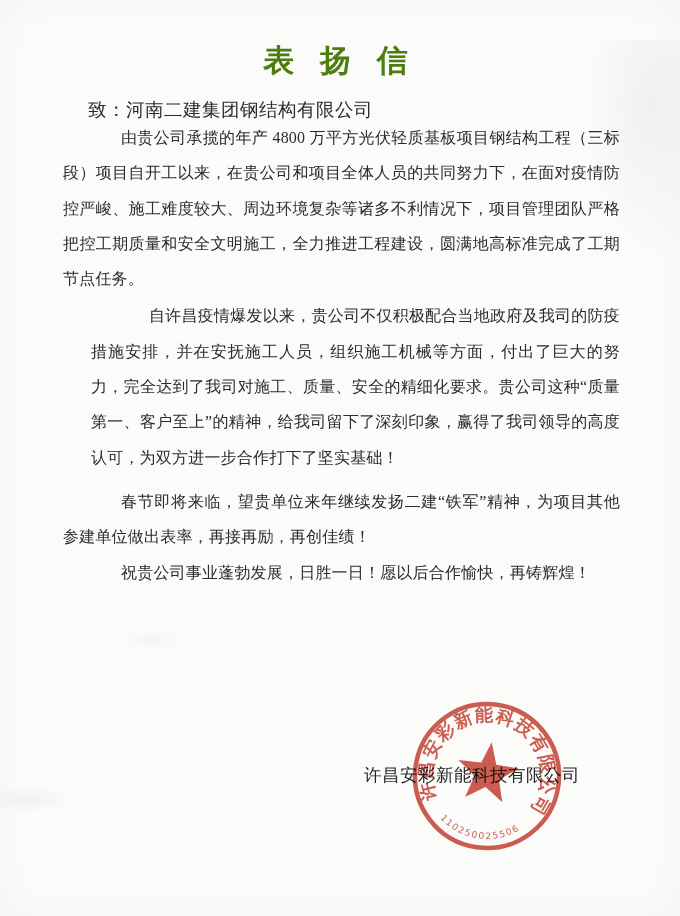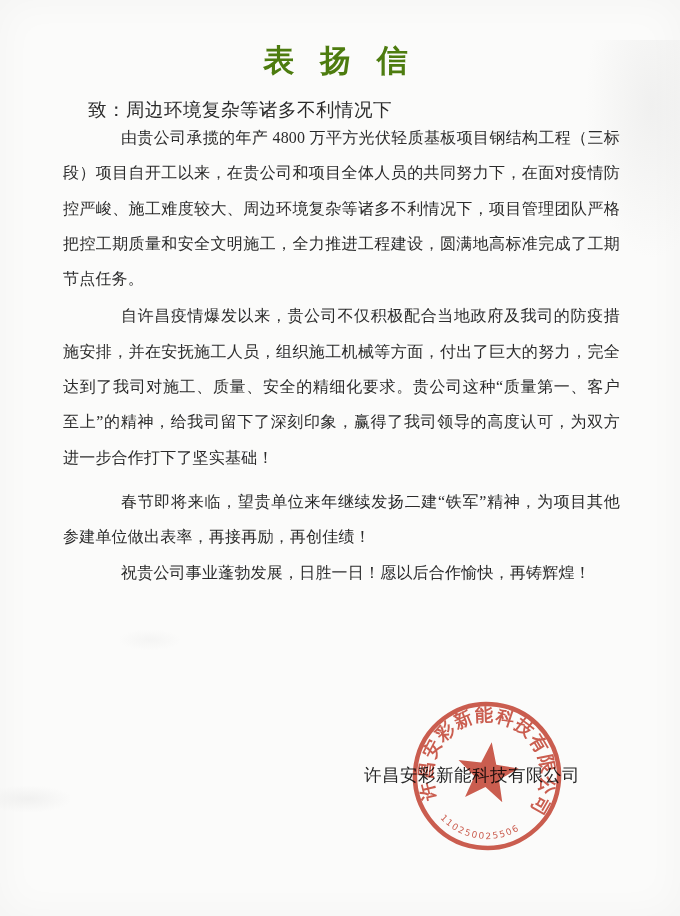--- a/index.html
+++ b/index.html
@@ -70,21 +70,21 @@
     width: 557px;
     font-size: 16px;
     line-height: 35.3px;
     text-align: justify;
     letter-spacing: 0.2px;
   }
   .letter-body p {
     margin: 0;
     text-indent: 58px;
   }
-  .letter-body p.p2 { margin-top: 2px; }
+  .letter-body p.p2 { margin-top: 2px; margin-left: 28px; }
   .letter-body p.p3 { margin-top: 9px; }
   .letter-body p.p4 { }
 
   .sig-company {
     position: absolute;
     top: 763px;
     left: 364px;
     font-size: 17.5px;
     letter-spacing: 0.5px;
     white-space: nowrap;
@@ -127,21 +127,21 @@
 <body>
 
 <div class="paper">
 
   <div class="smudge-tr"></div>
   <div class="smudge-bl"></div>
   <div class="smudge-mid"></div>
 
   <h1 class="title">表 扬 信</h1>
 
-  <div class="salutation">致：周边环境复杂等诸多不利情况下</div>
+  <div class="salutation">致：河南二建集团钢结构有限公司</div>
 
   <div class="letter-body">
     <p class="p1">由贵公司承揽的年产 4800 万平方光伏轻质基板项目钢结构工程（三标段）项目自开工以来，在贵公司和项目全体人员的共同努力下，在面对疫情防控严峻、施工难度较大、周边环境复杂等诸多不利情况下，项目管理团队严格把控工期质量和安全文明施工，全力推进工程建设，圆满地高标准完成了工期节点任务。</p>
     <p class="p2">自许昌疫情爆发以来，贵公司不仅积极配合当地政府及我司的防疫措施安排，并在安抚施工人员，组织施工机械等方面，付出了巨大的努力，完全达到了我司对施工、质量、安全的精细化要求。贵公司这种“质量第一、客户至上”的精神，给我司留下了深刻印象，赢得了我司领导的高度认可，为双方进一步合作打下了坚实基础！</p>
     <p class="p3">春节即将来临，望贵单位来年继续发扬二建“铁军”精神，为项目其他参建单位做出表率，再接再励，再创佳绩！</p>
     <p class="p4">祝贵公司事业蓬勃发展，日胜一日！愿以后合作愉快，再铸辉煌！</p>
   </div>
 
   <div class="sig-company">许昌安彩新能科技有限公司</div>
 

